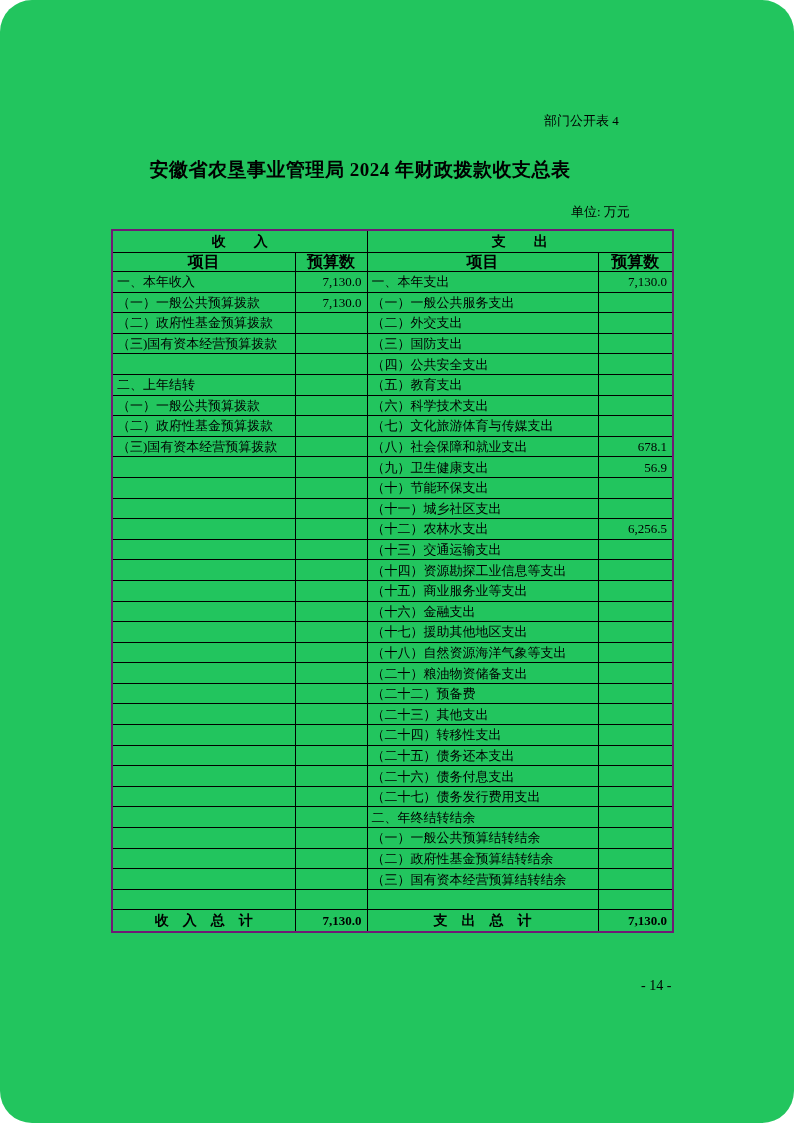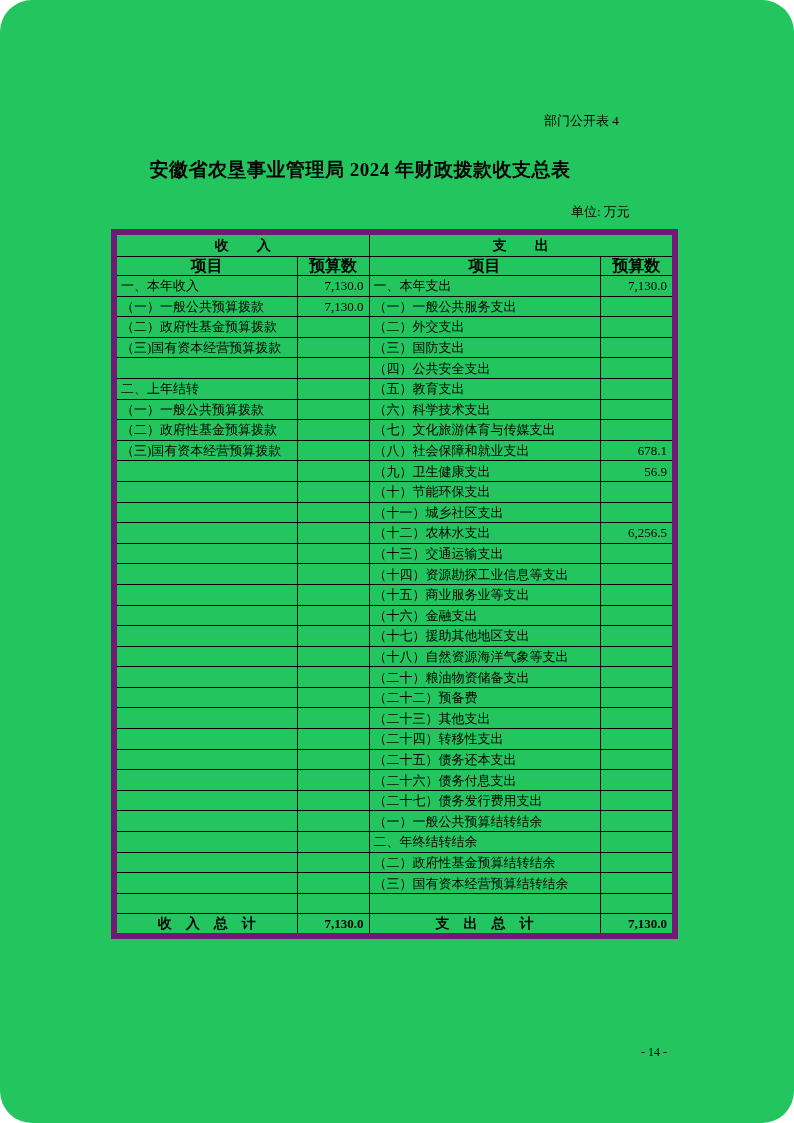--- a/index.html
+++ b/index.html
@@ -37,21 +37,21 @@
     white-space: nowrap;
   }
 
   table.budget-table {
     position: absolute;
     top: 229px; left: 111px;
     width: 561px;
     border-collapse: collapse;
     table-layout: fixed;
     font-size: 13px;
-    border: 6px solid #701a75;
+    border: 2px solid #701a75;
   }
   .budget-table th, .budget-table td {
     border: 1px solid #000;
     padding: 0 4px;
     overflow: hidden;
     white-space: nowrap;
     line-height: 1;
   }
   .budget-table thead tr.group-header th {
     height: 21px;
@@ -73,22 +73,22 @@
     text-align: center;
     font-weight: bold;
     font-size: 14px;
   }
   .budget-table tfoot td.num {
     font-weight: bold;
   }
 
   .page-number {
     position: absolute;
-    top: 1045px; left: 641px;
-    font-size: 12px;
+    top: 978px; left: 641px;
+    font-size: 14px;
     white-space: nowrap;
   }
 </style>
 </head>
 <body>
 
 <div class="page">
 
   <div class="corner-note">部门公开表 4</div>
 
@@ -268,27 +268,27 @@
         </tr>
         <tr>
           <td class="item"></td>
           <td class="num"></td>
           <td class="item">（二十七）债务发行费用支出</td>
           <td class="num"></td>
         </tr>
         <tr>
           <td class="item"></td>
           <td class="num"></td>
+          <td class="item">二、年终结转结余</td>
+          <td class="num"></td>
+        </tr>
+        <tr>
+          <td class="item"></td>
+          <td class="num"></td>
           <td class="item">（一）一般公共预算结转结余</td>
-          <td class="num"></td>
-        </tr>
-        <tr>
-          <td class="item"></td>
-          <td class="num"></td>
-          <td class="item">二、年终结转结余</td>
           <td class="num"></td>
         </tr>
         <tr>
           <td class="item"></td>
           <td class="num"></td>
           <td class="item">（二）政府性基金预算结转结余</td>
           <td class="num"></td>
         </tr>
         <tr>
           <td class="item"></td>

